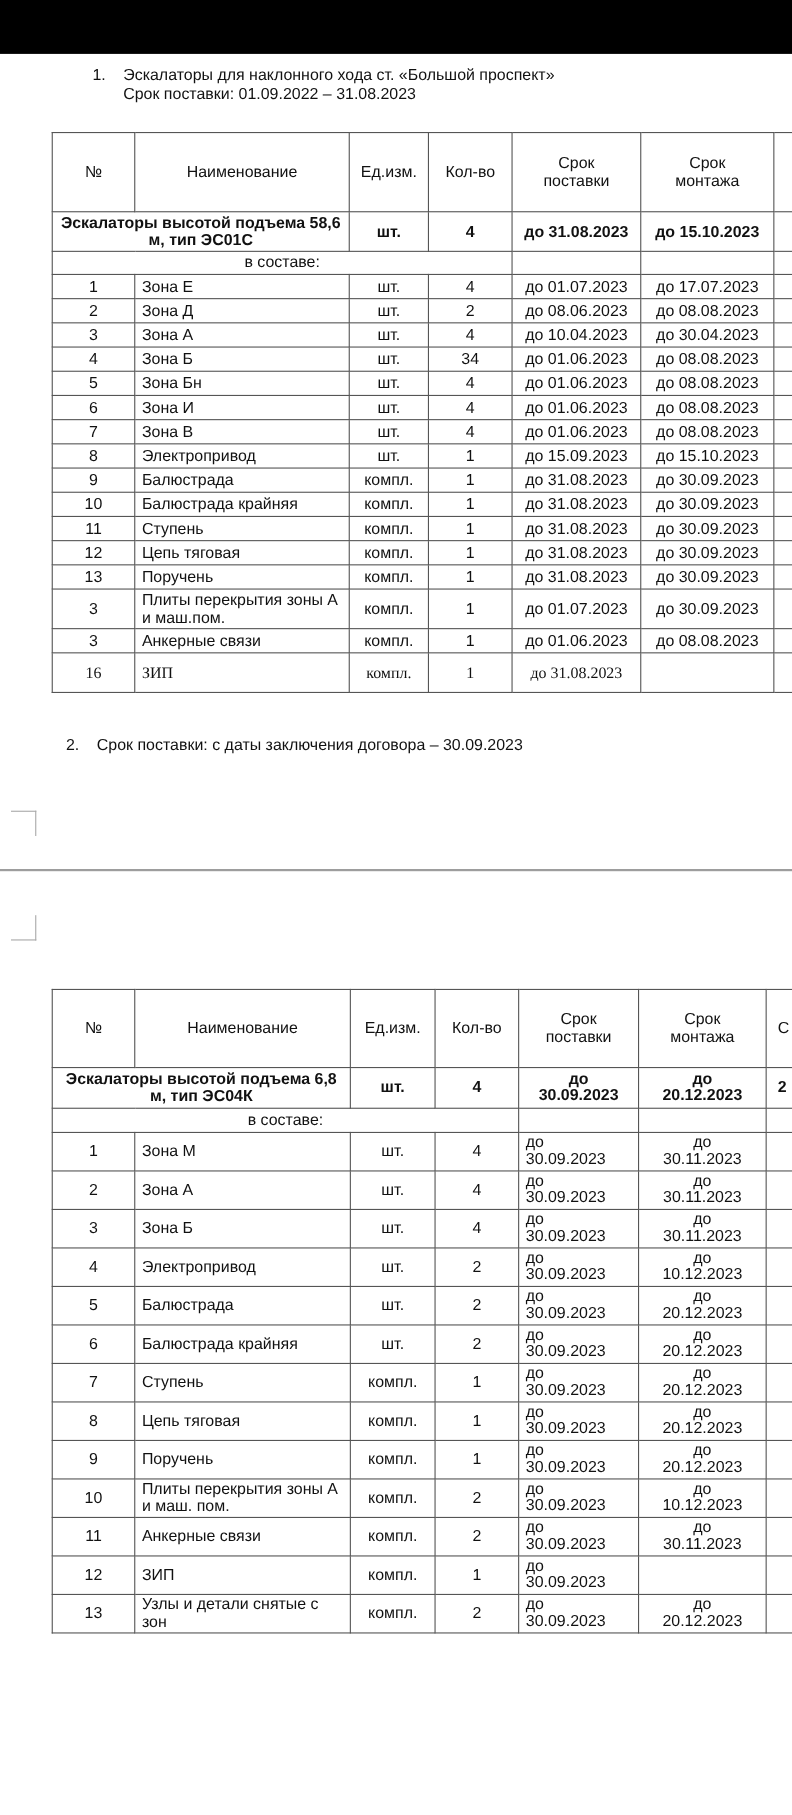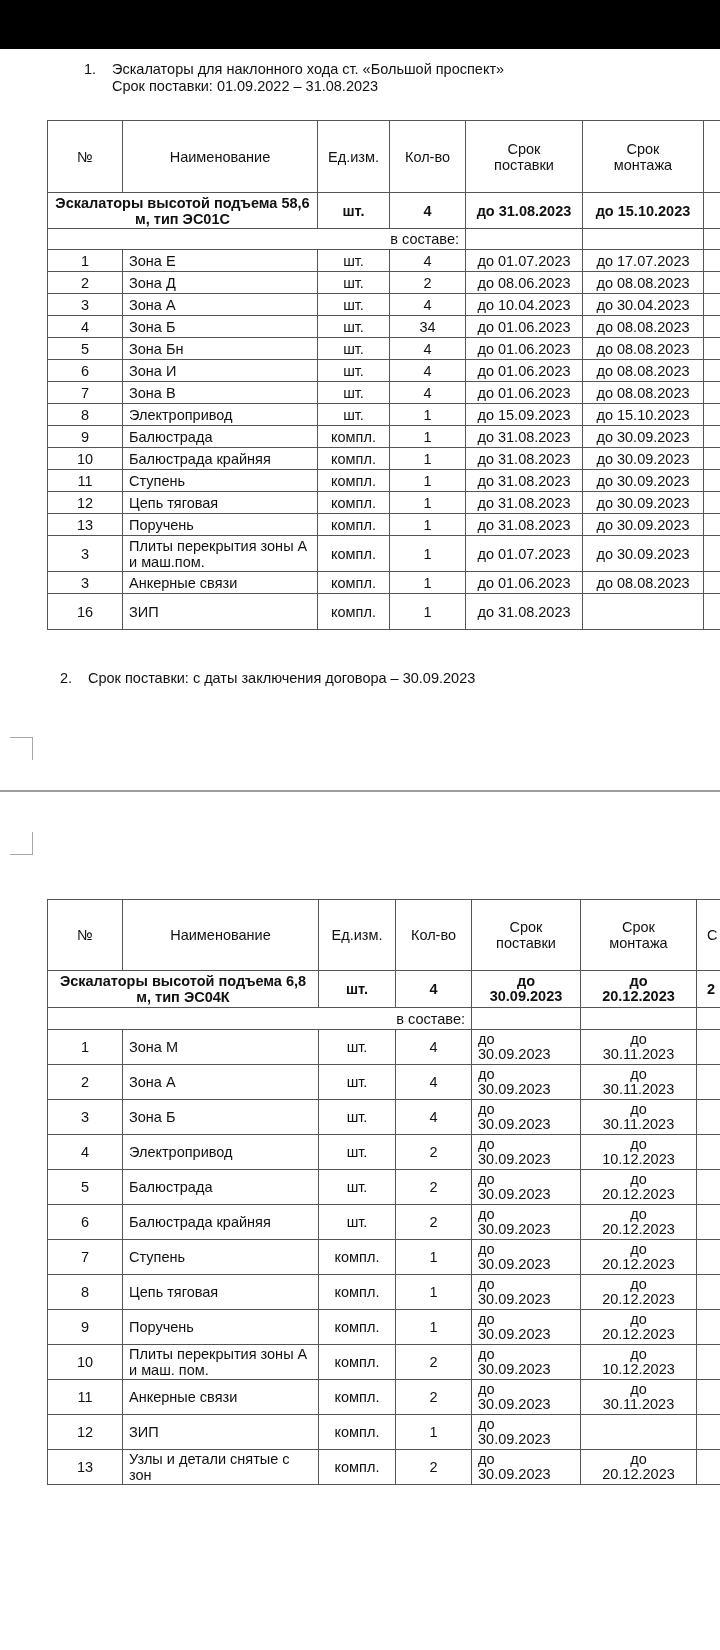--- a/index.html
+++ b/index.html
@@ -28,21 +28,21 @@
   table.spec td, table.spec th {
     border: 1px solid #555; padding: 0 6px; overflow: hidden; white-space: nowrap;
     font-weight: normal; line-height: 16px;
   }
   table.spec th { text-align: center; vertical-align: middle; }
   table.spec td { vertical-align: middle; }
   .c { text-align: center; }
   .l { text-align: left; }
   .wrap { white-space: normal !important; margin-top: 19px; }
   .bold { font-weight: bold !important; text-align: center; }
-  .sub-label { text-align: right; }
+  .sub-label { text-align: center; }
   .date2 { line-height: 15px !important; }
   .date2 .do { display: block; }
   .clip { border-right: none !important; }
 </style>
 </head>
 <body>
 
 <div class="topbar"></div>
 
 <div class="section-heading" style="top:61px;">
@@ -215,21 +215,21 @@
       </tr>
       <tr style="height: 22px;">
         <td class="c">3</td>
         <td class="l wrap">Анкерные связи</td>
         <td class="c">компл.</td>
         <td class="c">1</td>
         <td class="c">до 01.06.2023</td>
         <td class="c">до 08.08.2023</td>
         <td class="clip"></td>
       </tr>
-      <tr style="height: 36px;">
+      <tr style="height: 36px; font-family: Liberation Serif, serif;">
         <td class="c">16</td>
         <td class="l wrap">ЗИП</td>
         <td class="c">компл.</td>
         <td class="c">1</td>
         <td class="c">до 31.08.2023</td>
         <td class="c"></td>
         <td class="clip"></td>
       </tr>
     </tbody>
 </table>

